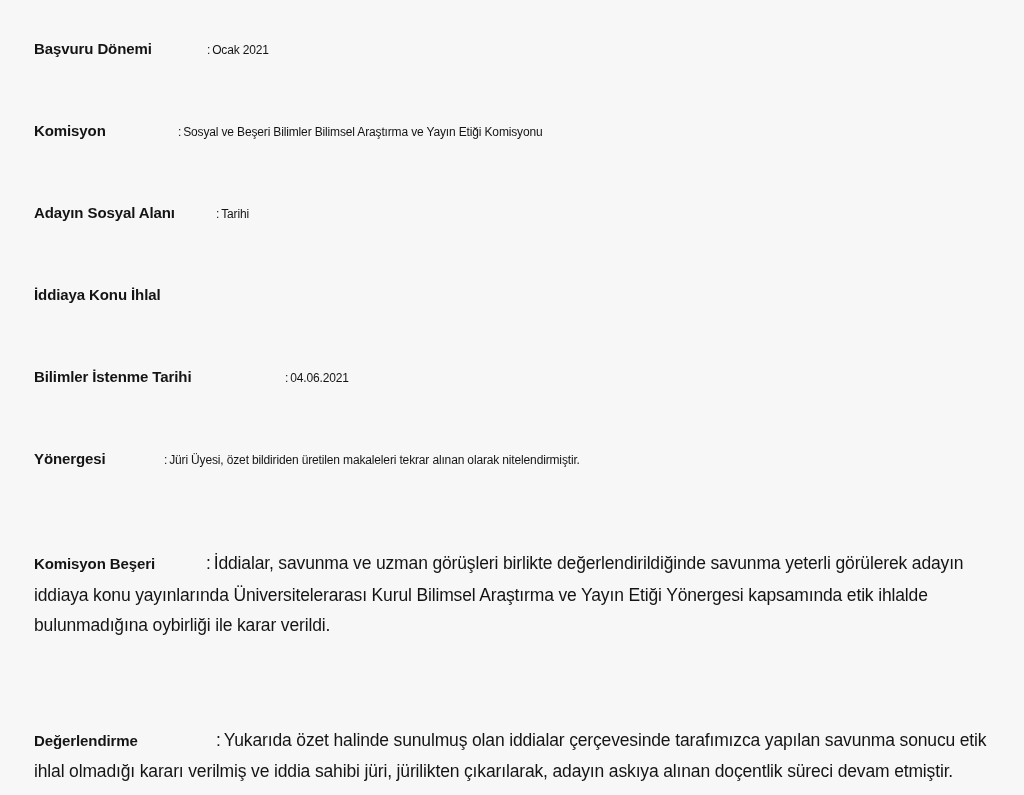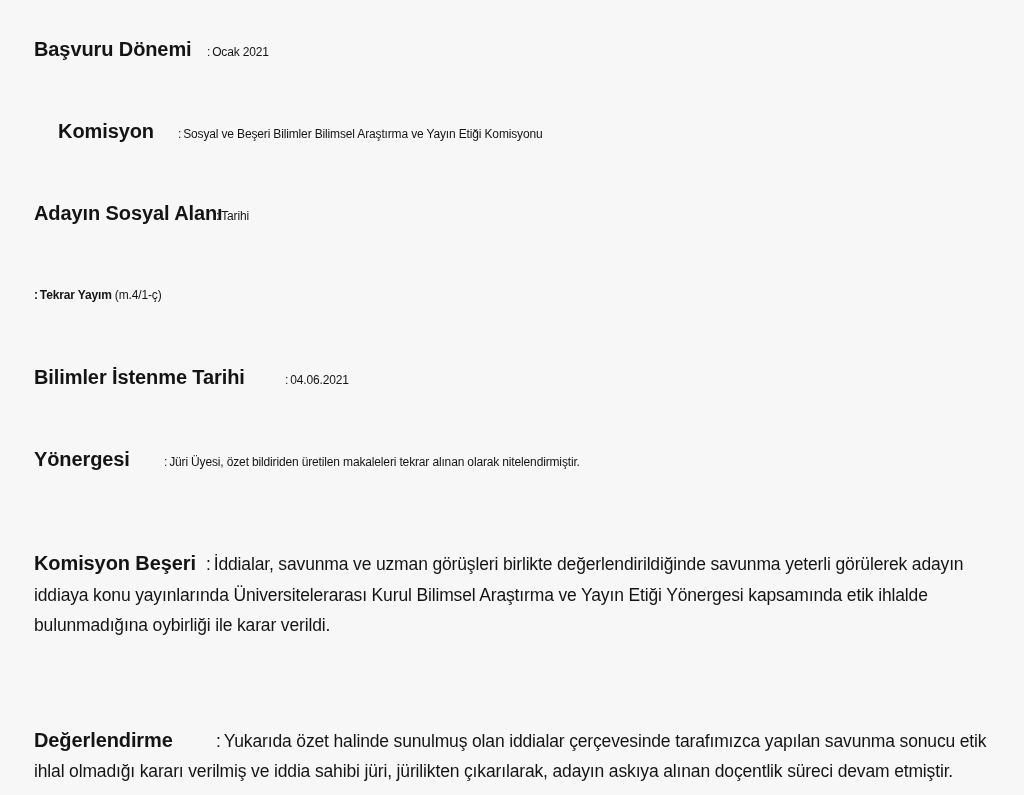--- a/index.html
+++ b/index.html
@@ -40,30 +40,30 @@
   }
 
   .record.short .row-line {
     display: flex;
     align-items: baseline;
     height: 30px;
   }
 
   .label {
     font-weight: bold;
-    font-size: 20px;
+    font-size: 15px;
     letter-spacing: -0.1px;
     white-space: nowrap;
     flex: 0 0 auto;
     line-height: 30px;
   }
 
   
   .lw-1 { width: 173px; }
-  .lw-2 { width: 144px; text-align: center; }
+  .lw-2 { width: 144px; }
   .lw-3 { width: 182px; }
   .lw-4 { width: 180px; }
   .lw-5 { width: 251px; }
   .lw-6 { width: 130px; }
 
   .value {
     font-size: 12px;
     font-weight: normal;
     letter-spacing: -0.15px;
     line-height: 30px;
@@ -131,21 +131,21 @@
 
   <div class="record short">
     <div class="row-line">
       <span class="label lw-3">Adayın Sosyal Alanı</span>
       <span class="value"><span class="colon">:</span><span>Tarihi</span></span>
     </div>
   </div>
 
   <div class="record short">
     <div class="row-line">
-      <span class="value bold-value"><span class="colon">:</span><span>Tekrar Yayım</span><span class="suffix">&nbsp;<span>(m.4/1-ç)</span></span></span>
+      <span class="label lw-4">İddiaya Konu İhlal</span>
     </div>
   </div>
 
   <div class="record short">
     <div class="row-line">
       <span class="label lw-5">Bilimler İstenme Tarihi</span>
       <span class="value"><span class="colon">:</span><span>04.06.2021</span></span>
     </div>
   </div>
 

